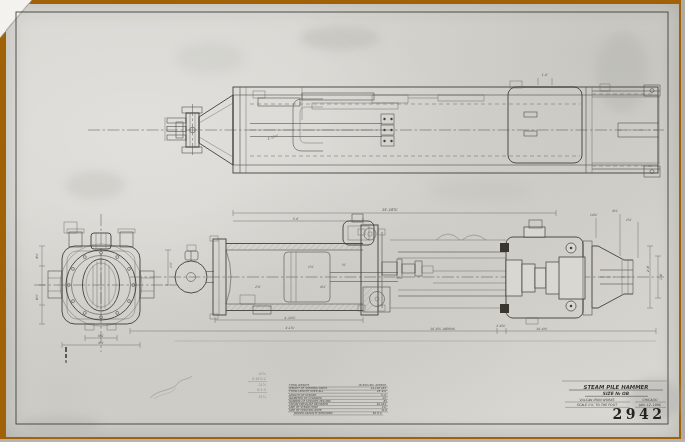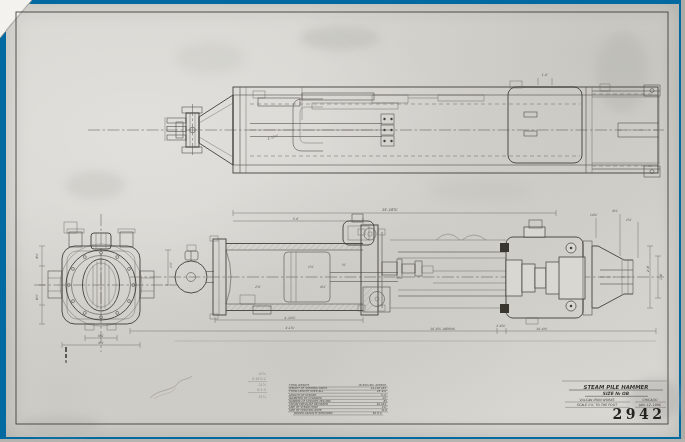--- a/index.html
+++ b/index.html
@@ -1,17 +1,17 @@
 <!DOCTYPE html>
 <html><head>
 <meta charset="utf-8">
 <style>
   html,body{margin:0;padding:0;background:#efeeeb;}
   .stage{position:relative;width:685px;height:442px;overflow:hidden;
-         background:#0369a1;font-family:"DejaVu Sans",sans-serif;}
+         background:#a16207;font-family:"DejaVu Sans",sans-serif;}
   .paper{position:absolute;left:6px;top:4px;right:6px;bottom:5px;background:#d8d7d2;
     background-image:
       radial-gradient(ellipse at 20% 30%, rgba(255,255,255,.22), transparent 42%),
       radial-gradient(ellipse at 70% 60%, rgba(120,118,112,.12), transparent 45%),
       radial-gradient(ellipse at 45% 85%, rgba(120,118,112,.10), transparent 40%),
       radial-gradient(ellipse at 92% 12%, rgba(105,103,98,.16), transparent 38%),
       radial-gradient(ellipse at 8% 90%, rgba(110,108,102,.12), transparent 35%);
     box-shadow: inset 0 0 22px rgba(40,40,36,.18);}
   .edge-r{position:absolute;right:0;top:0;width:4px;height:100%;background:#adaca8;}
   .edge-b{position:absolute;left:0;bottom:0;width:100%;height:3px;background:#b5b4b0;}

